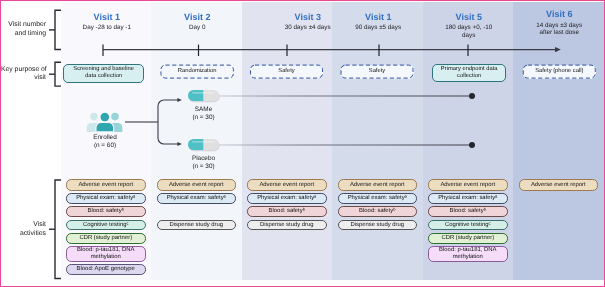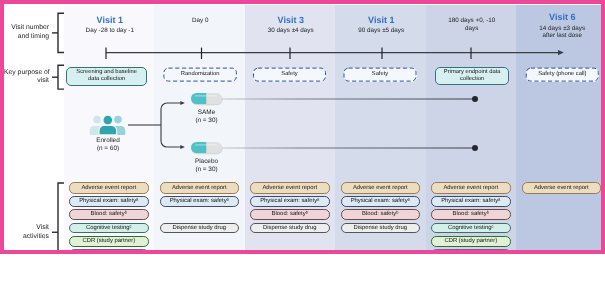--- a/index.html
+++ b/index.html
@@ -1,20 +1,20 @@
 <!DOCTYPE html>
 <html><head>
 <meta charset="utf-8">
 <style>
   html,body{margin:0;padding:0;}
   body{width:605px;height:287px;overflow:hidden;background:#ffffff;
        font-family:"Liberation Sans",sans-serif;
        -webkit-font-smoothing:antialiased;text-rendering:geometricPrecision;}
-  #root{position:relative;width:605px;height:254px;box-sizing:border-box;
-        border:4px solid #ec4899;background:#fff;overflow:hidden;}
+  #root{position:relative;width:605px;height:287px;box-sizing:border-box;
+        border:1px solid #ec4899;background:#fff;overflow:hidden;}
   .band{position:absolute;top:1px;height:278px;}
   .visit-head{position:absolute;text-align:center;}
   .visit-name{color:#2f6fc4;font-weight:bold;font-size:9px;line-height:10px;}
   .visit-timing{color:#1c1c1c;font-size:6.3px;line-height:7.6px;margin-top:2.5px;}
   .rowlabel{position:absolute;font-size:6.8px;color:#1c1c1c;line-height:8.6px;text-align:right;white-space:nowrap;}
   .chip{position:absolute;box-sizing:border-box;display:flex;align-items:center;
         justify-content:center;text-align:center;font-size:5.9px;color:#111;
         border-radius:5.2px;line-height:6.6px;padding:0 2px;}
   .purpose{position:absolute;box-sizing:border-box;display:flex;align-items:center;
         justify-content:center;text-align:center;font-size:5.8px;color:#111;
@@ -87,37 +87,39 @@
       <line x1="54" y1="228.25" x2="48" y2="228.25" stroke="#2b2b31" stroke-width="1.4"></line>
     </svg>
   <div id="heads">
       <div class="visit-head" style="left: 60.5px; width: 90.5px; top: 10.5px;">
         <div class="visit-name">Visit 1</div>
         <div class="visit-timing">
           <div>Day -28 to day -1</div>
         </div>
       </div>
       <div class="visit-head" style="left: 151px; width: 90.5px; top: 10.5px;">
+        <div class="visit-name">Visit 2</div>
         <div class="visit-timing">
           <div>Day 0</div>
         </div>
       </div>
-      <div class="visit-head" style="left: 241.5px; width: 90.5px; top: 10.5px;">
+      <div class="visit-head" style="left: 241.5px; width: 90.5px; top: 10.5px; padding-left: 20px;">
         <div class="visit-name">Visit 3</div>
         <div class="visit-timing">
           <div>30 days ±4 days</div>
         </div>
       </div>
       <div class="visit-head" style="left: 332px; width: 90.5px; top: 10.5px;">
         <div class="visit-name">Visit 1</div>
         <div class="visit-timing">
           <div>90 days ±5 days</div>
         </div>
       </div>
       <div class="visit-head" style="left: 422.5px; width: 90.5px; top: 10.5px;">
+        <div class="visit-name">Visit 5</div>
         <div class="visit-timing">
           <div>180 days +0, -10</div>
           <div>days</div>
         </div>
       </div>
       <div class="visit-head" style="left: 513px; width: 90.5px; top: 8px;">
         <div class="visit-name">Visit 6</div>
         <div class="visit-timing">
           <div>14 days ±3 days</div>
           <div>after last dose</div>

